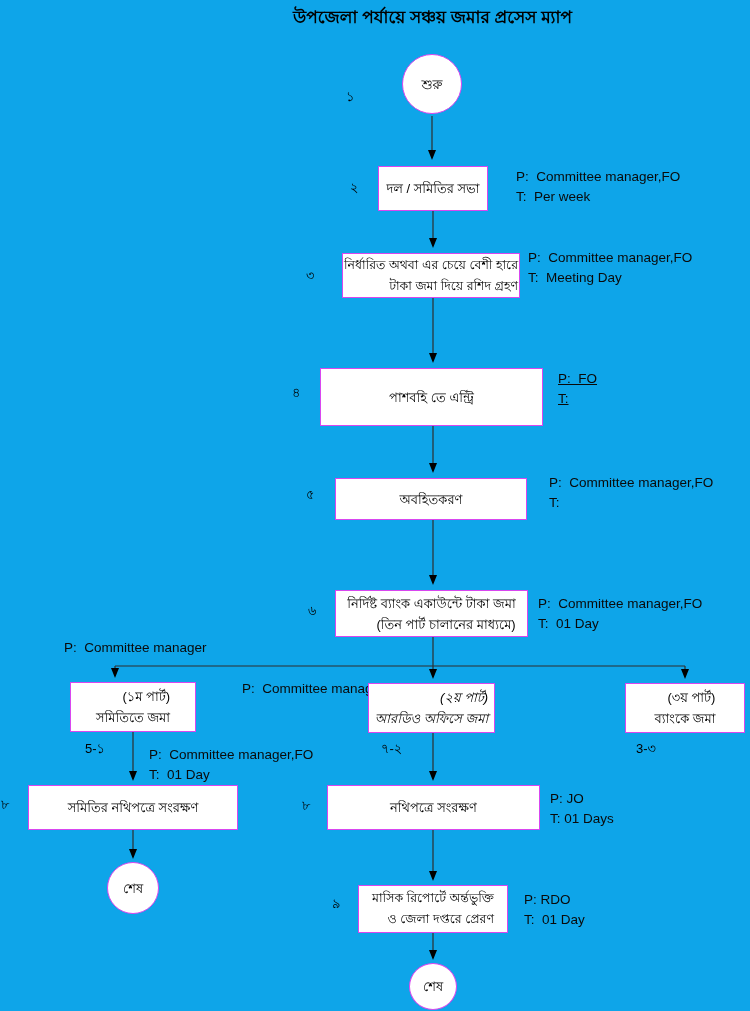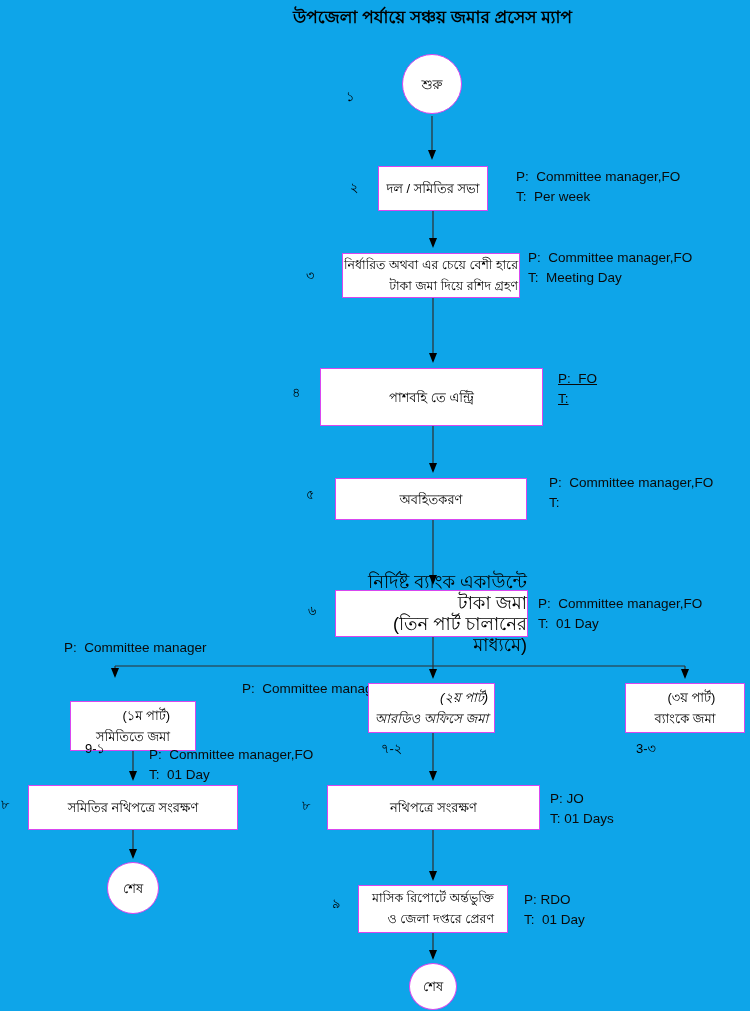--- a/index.html
+++ b/index.html
@@ -86,31 +86,31 @@
   <div class="box" style="left:320px;top:368px;width:223px;height:58px;">পাশবহি তে এন্ট্রি</div>
   <div class="ann" style="left:558px;top:369px;text-decoration:underline;">P:  FO
 T:</div>
 
   <div class="num" style="left:306px;top:485px;">৫</div>
   <div class="box" style="left:335px;top:478px;width:192px;height:42px;">অবহিতকরণ</div>
   <div class="ann" style="left:549px;top:473px;">P:  Committee manager,FO
 T:</div>
 
   <div class="num" style="left:308px;top:601px;">৬</div>
-  <div class="box" style="left:335px;top:590px;width:193px;height:47px;font-size:18px;">নির্দিষ্ট ব্যাংক একাউন্টে টাকা জমা
+  <div class="box" style="left:335px;top:590px;width:193px;height:47px;font-size:13px;">নির্দিষ্ট ব্যাংক একাউন্টে টাকা জমা
 (তিন পার্ট চালানের মাধ্যমে)</div>
   <div class="ann" style="left:538px;top:594px;">P:  Committee manager,FO
 T:  01 Day</div>
 
   <div class="ann" style="left:64px;top:638px;">P:  Committee manager</div>
   <div class="ann" style="left:242px;top:679px;">P:  Committee manager</div>
 
-  <div class="box" style="left:70px;top:682px;width:126px;height:50px;margin-top:19px;">(১ম পার্ট)
+  <div class="box" style="left:70px;top:682px;width:126px;height:50px;">(১ম পার্ট)
 সমিতিতে জমা</div>
-  <div class="num" style="left:85px;top:739px;">9-১</div>
+  <div class="num" style="left:85px;top:739px;">5-১</div>
 
   <div class="box" style="left:368px;top:683px;width:127px;height:50px;font-style:italic;">(২য় পার্ট)
 আরডিও অফিসে জমা</div>
   <div class="num" style="left:381px;top:739px;">৭-২</div>
 
   <div class="box" style="left:625px;top:683px;width:120px;height:50px;">(৩য় পার্ট)
 ব্যাংকে জমা</div>
   <div class="num" style="left:636px;top:739px;">3-৩</div>
 
   <div class="ann" style="left:149px;top:745px;">P:  Committee manager,FO

